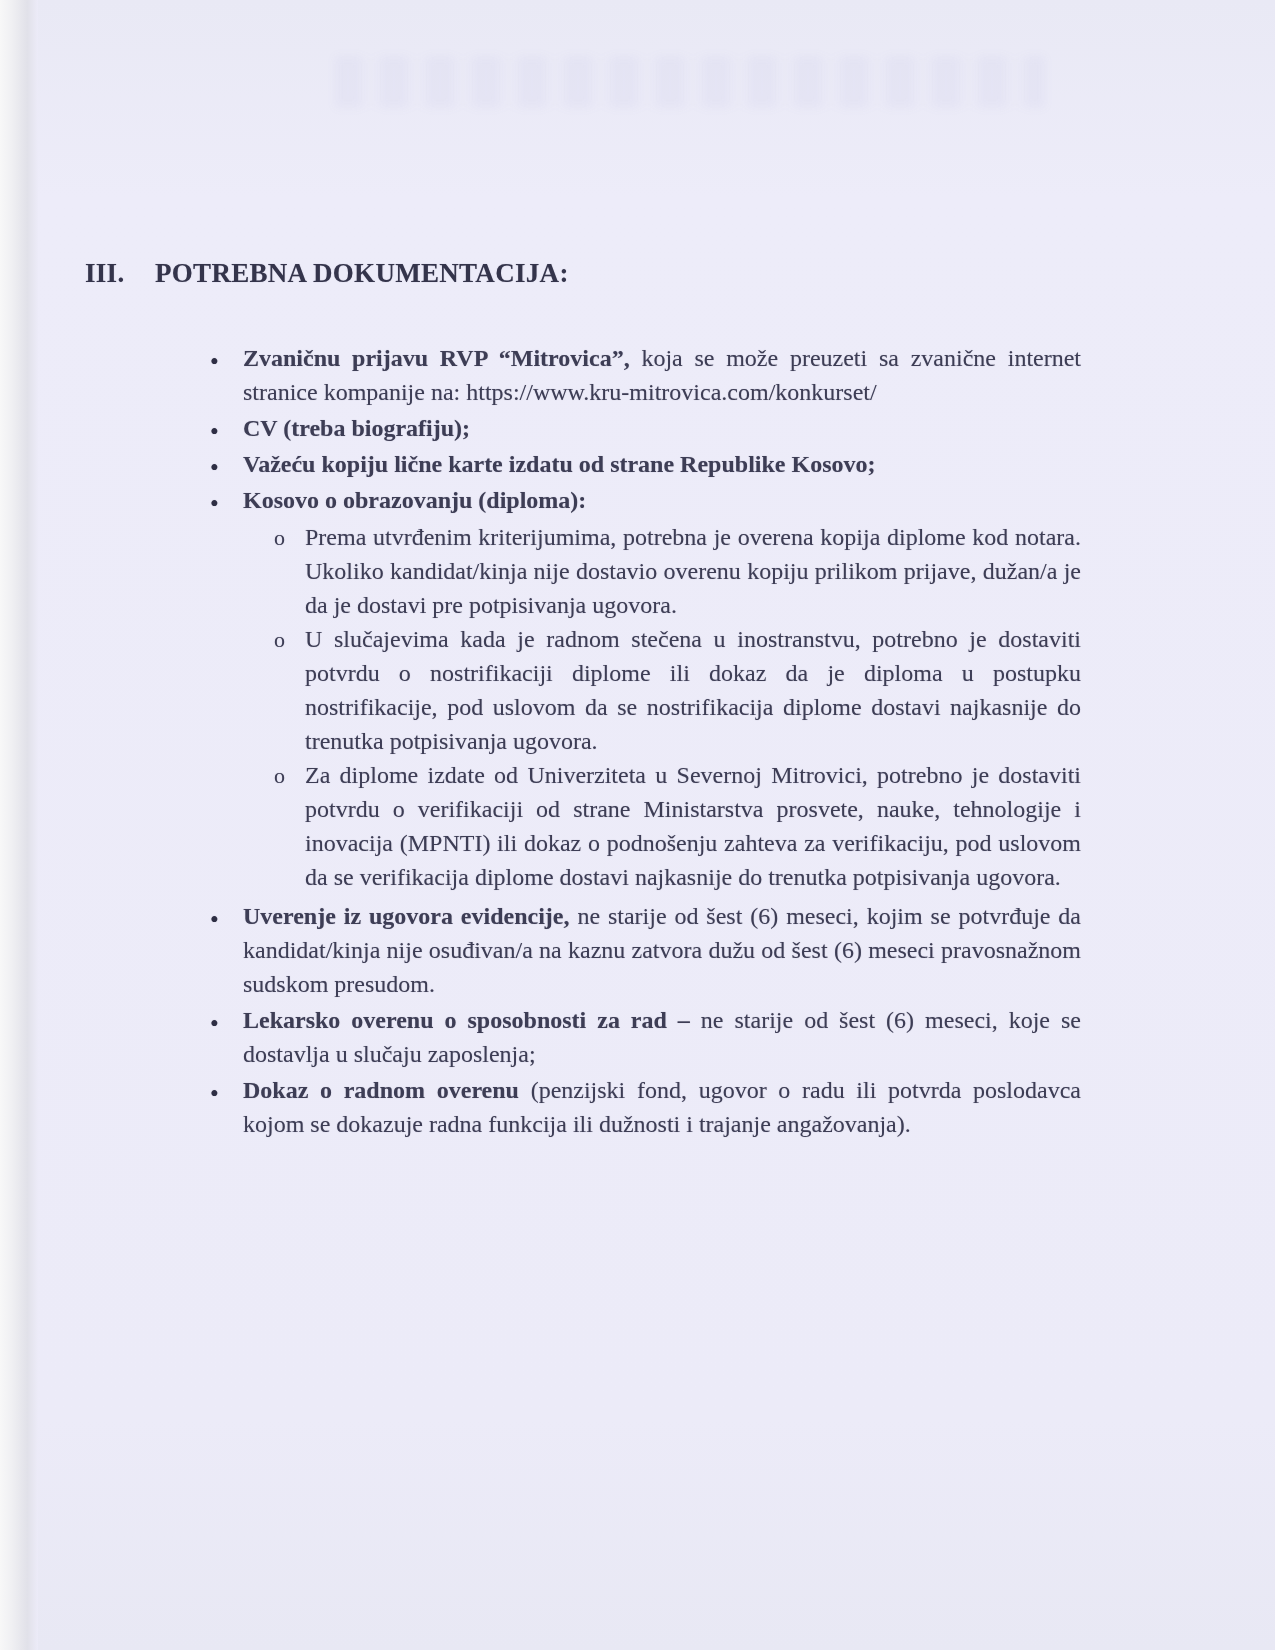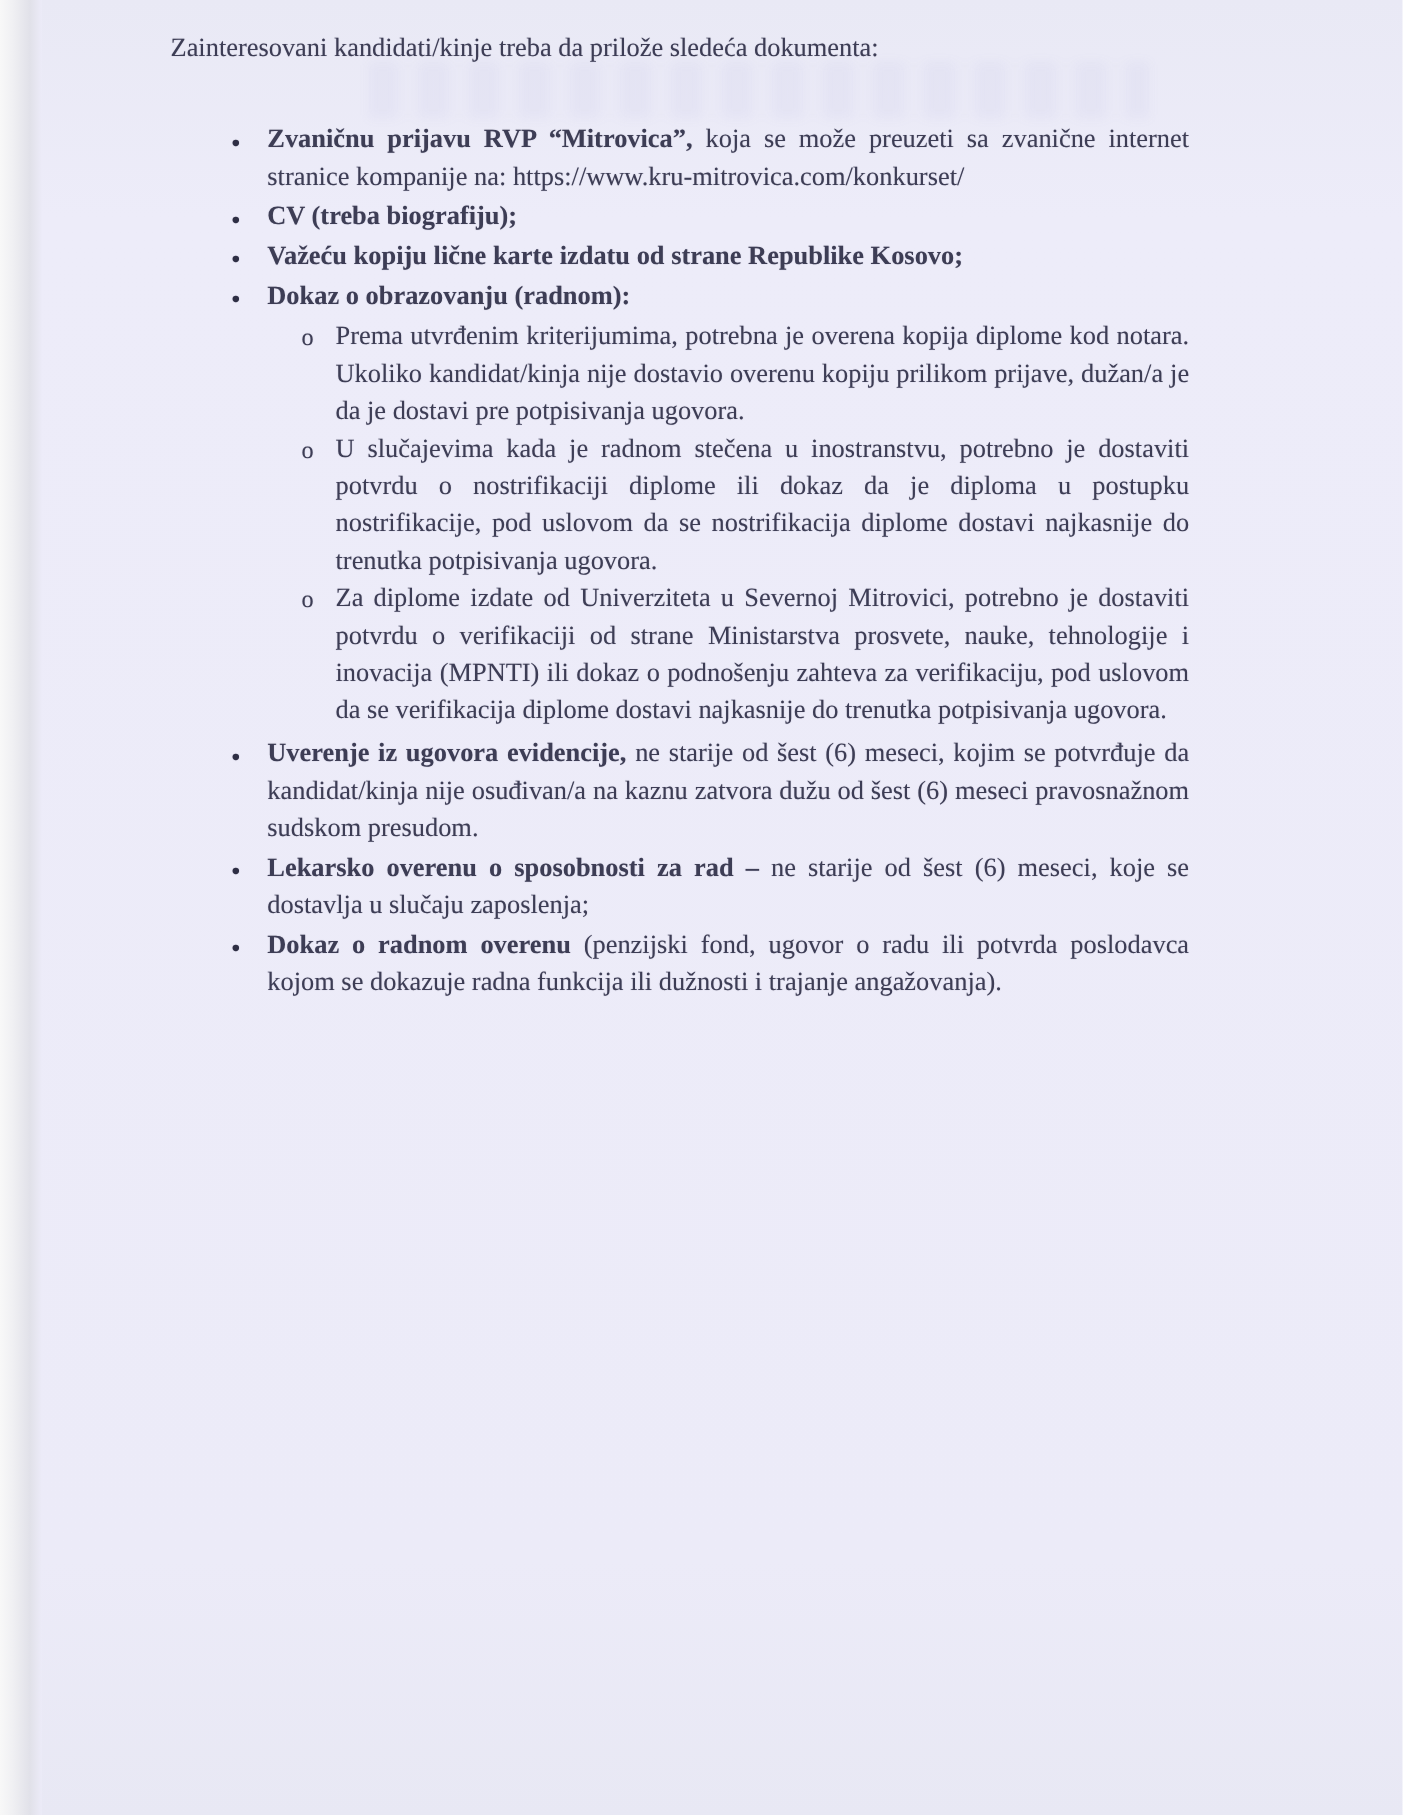--- a/index.html
+++ b/index.html
@@ -46,43 +46,46 @@
   }
 </style>
 </head>
 <body>
 
 <div class="scan-edge"></div>
 <div class="ghost ghost-top"></div>
 
 <div class="content">
 
+  <div class="heading-row">
+    <span class="sec-num">III.</span>
+    <h1 class="sec-title">POTREBNA DOKUMENTACIJA:</h1>
+  </div>
 
-  <p class="intro">Zainteresovani kandidati/kinje treba da prilože sledeća dokumenta:</p>
 
   <ul class="main-list">
 
     <li>
       <span class="marker">•</span>
       <p class="item-text"><span class="b">Zvaničnu prijavu RVP “Mitrovica”,</span><span> koja se može preuzeti sa zvanične internet stranice kompanije na: https://www.kru-mitrovica.com/konkurset/</span></p>
     </li>
 
     <li>
       <span class="marker">•</span>
       <p class="item-text"><span class="b">CV (treba biografiju);</span><span></span></p>
     </li>
 
     <li>
       <span class="marker">•</span>
       <p class="item-text"><span class="b">Važeću kopiju lične karte izdatu od strane Republike Kosovo;</span><span></span></p>
     </li>
 
     <li>
       <span class="marker">•</span>
-      <p class="item-text"><span class="b">Dokaz o obrazovanju (radnom):</span><span></span></p>
+      <p class="item-text"><span class="b">Kosovo o obrazovanju (diploma):</span><span></span></p>
       <ul class="sub-list">
         <li>
           <span class="sub-marker">o</span>
           <p class="sub-text">Prema utvrđenim kriterijumima, potrebna je overena kopija diplome kod notara. Ukoliko kandidat/kinja nije dostavio overenu kopiju prilikom prijave, dužan/a je da je dostavi pre potpisivanja ugovora.</p>
         </li>
         <li>
           <span class="sub-marker">o</span>
           <p class="sub-text">U slučajevima kada je radnom stečena u inostranstvu, potrebno je dostaviti potvrdu o nostrifikaciji diplome ili dokaz da je diploma u postupku nostrifikacije, pod uslovom da se nostrifikacija diplome dostavi najkasnije do trenutka potpisivanja ugovora.</p>
         </li>
         <li>

